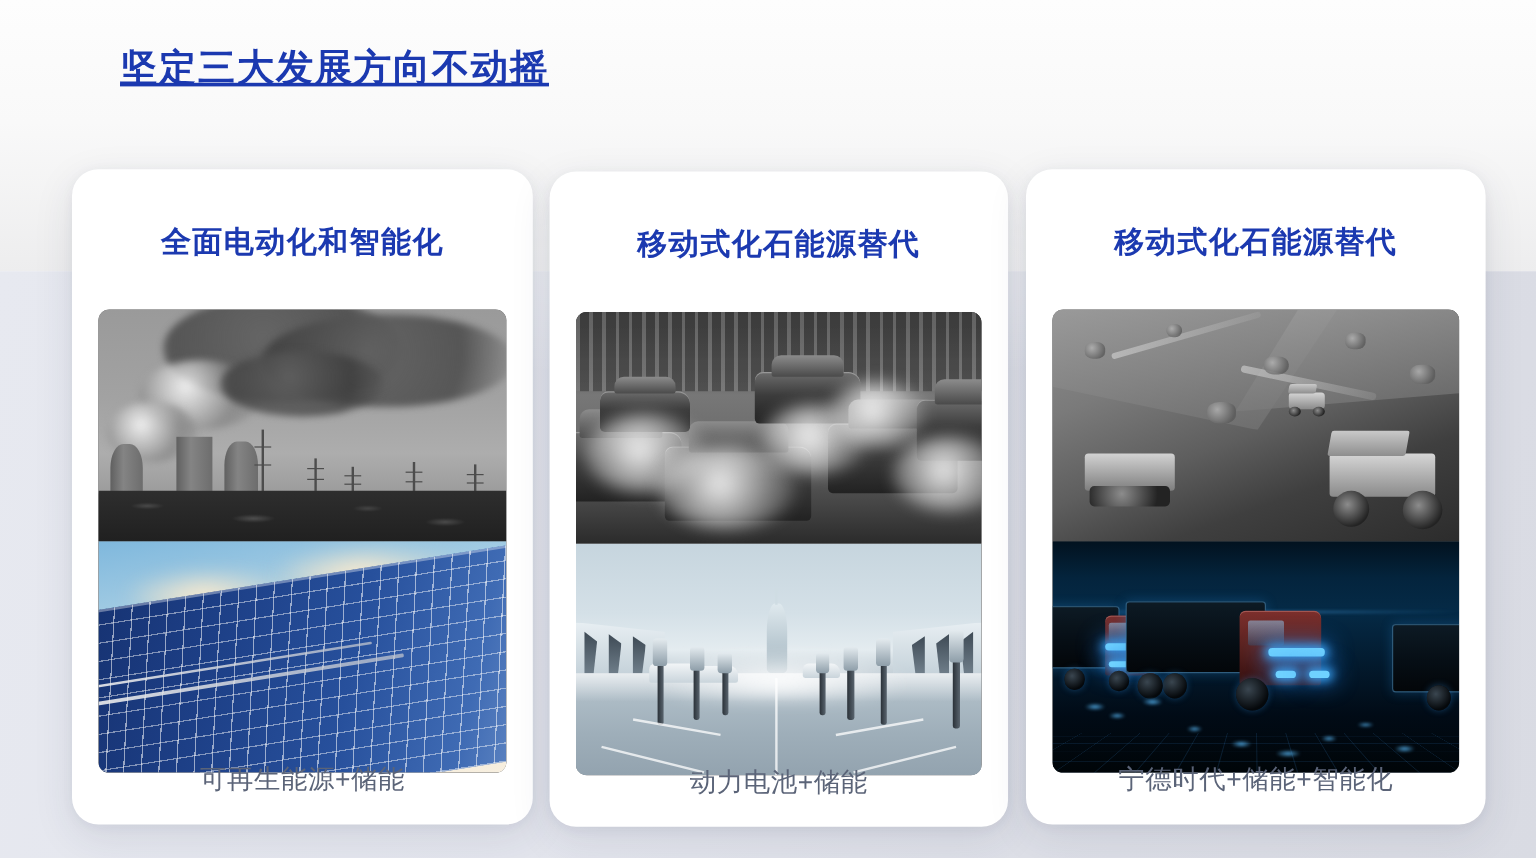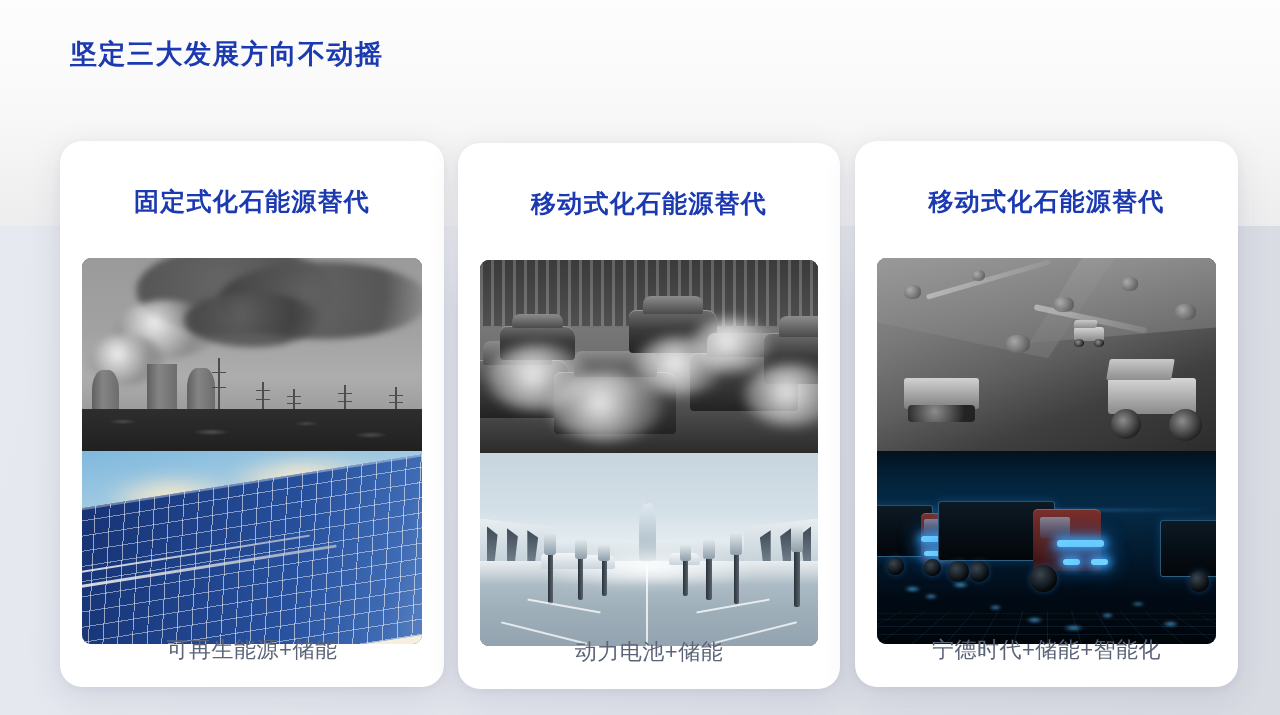--- a/index.html
+++ b/index.html
@@ -44,26 +44,27 @@
   }
 
   
   .header {
     position: absolute;
     left: 0; top: 0;
     width: 1280px; height: 110px;
   }
   .page-title {
     position: absolute;
-    left: 70px; top: 36px;
-    font-size: 27px;
+    left: 100px; top: 36px;
+    font-size: 31px;
     font-weight: bold;
     letter-spacing: 1.5px;
     color: #1b39b0;
     white-space: nowrap;
+    text-decoration: underline;
   }
   .logo {
     position: absolute;
     right: 42px; top: 40px;
     display: flex;
     align-items: baseline;
     gap: 12px;
     white-space: nowrap;
   }
   .logo-latin {
@@ -449,21 +450,21 @@
   <div class="bg-bottom"></div>
   <div class="bg-haze"></div>
 
   <div class="header">
     <div class="page-title">坚定三大发展方向不动摇</div>
   </div>
 
   <div class="cards">
 
     <div class="card card-1">
-      <div class="card-title">固定式化石能源替代</div>
+      <div class="card-title">全面电动化和智能化</div>
 
       <div class="media">
         <div class="media-half media-top">
           <div class="scene-powerplant">
             <div class="pp-smoke pp-smoke-dark" style="left:16%; top:-6%; width:58%; height:46%;"></div>
             <div class="pp-smoke pp-smoke-dark" style="left:40%; top:2%; width:62%; height:40%;"></div>
             <div class="pp-smoke" style="left:10%; top:22%; width:30%; height:30%;"></div>
             <div class="pp-smoke" style="left:2%; top:40%; width:22%; height:26%;"></div>
             <div class="pp-smoke pp-smoke-dark" style="left:30%; top:18%; width:40%; height:28%;"></div>
             <div class="pp-tower" style="left:3%;  top:58%; width:8%;  height:26%; border-radius:40% 40% 0 0;"></div>

